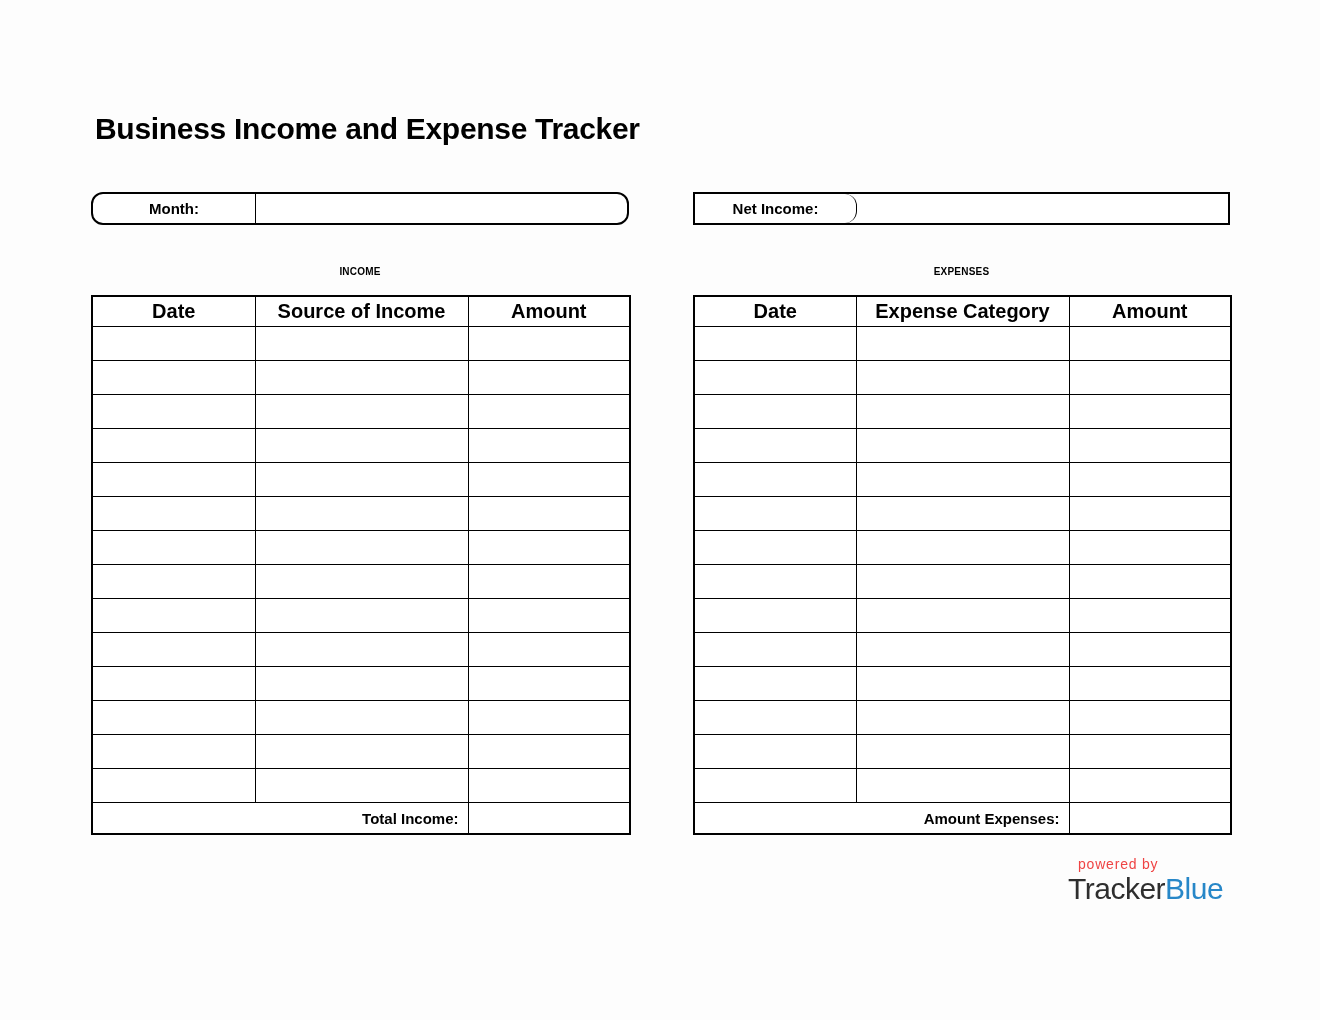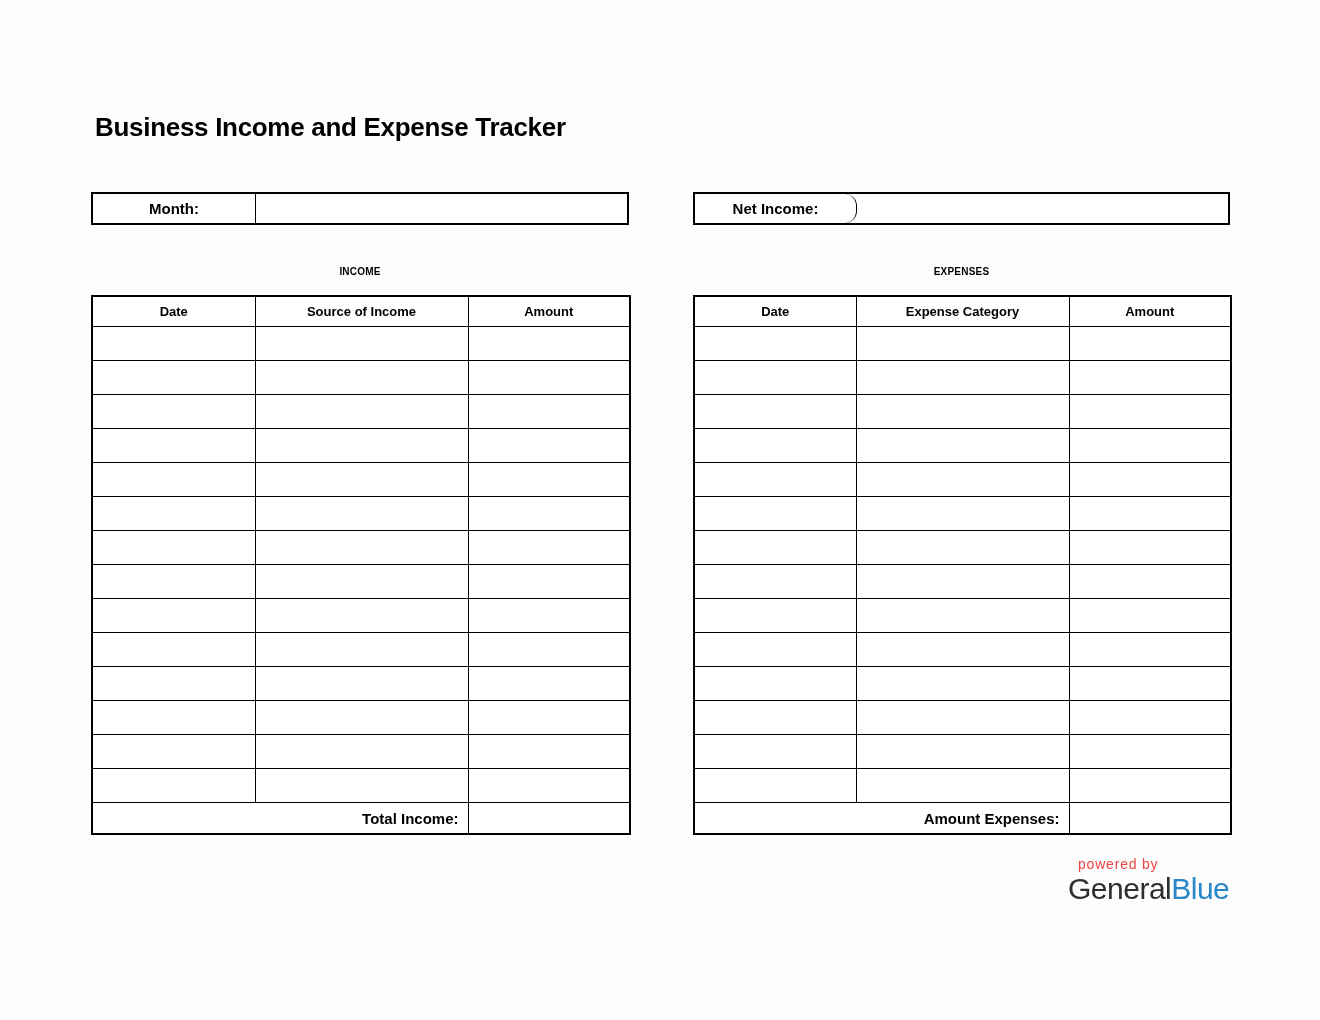--- a/index.html
+++ b/index.html
@@ -12,36 +12,36 @@
     background: #fdfdfd;
     font-family: "Liberation Sans", sans-serif;
     color: #000;
     position: relative;
     overflow: hidden;
   }
   .page-title {
     position: absolute;
     left: 95px;
     top: 112px;
-    font-size: 26px;
+    font-size: 30px;
     font-weight: 700;
     letter-spacing: -0.3px;
     white-space: nowrap;
   }
   
   .field-box {
     position: absolute;
     top: 192px;
     height: 33px;
     display: flex;
     border: 2px solid #000;
     box-sizing: border-box;
     background: #fff;
   }
-  #month-box { left: 91px; width: 538px; }
+  #month-box { left: 91px; width: 538px; border-radius: 12px; }
   #net-income-box { left: 693px; width: 537px; }
   .field-label {
     border-right: 1.5px solid #000;
     box-sizing: border-box;
     display: flex;
     align-items: center;
     justify-content: center;
     font-weight: 700;
     font-size: 15px;
     flex: 0 0 auto;
@@ -74,21 +74,21 @@
   #income-table { left: 91px; width: 538px; }
   #expenses-table { left: 693px; width: 537px; }
   table.tracker th,
   table.tracker td {
     border: 1.5px solid #000;
     padding: 0;
     overflow: hidden;
   }
   table.tracker thead th {
     height: 29px;
-    font-size: 13px;
+    font-size: 20px;
     font-weight: 700;
     text-align: center;
   }
   table.tracker td.data-cell {
     height: 33px;
   }
   table.tracker tfoot td {
     height: 30px;
     margin-left: 36px;
   }
@@ -316,14 +316,14 @@
   <tfoot>
     <tr>
       <td class="total-label" colspan="2">Amount Expenses:</td>
       <td></td>
     </tr>
   </tfoot>
 </table>
 
 <div class="powered-by" style="color: #ef4444;">powered by</div>
 <div class="brand-logo">
-  <span style="color: rgb(46, 46, 46);">General</span><span style="color: rgb(39, 135, 200); margin-top: 48px;">Blue</span>
+  <span style="color: rgb(46, 46, 46);">Tracker</span><span style="color: rgb(39, 135, 200); margin-top: 48px;">Blue</span>
 </div>
 
 </body></html>

